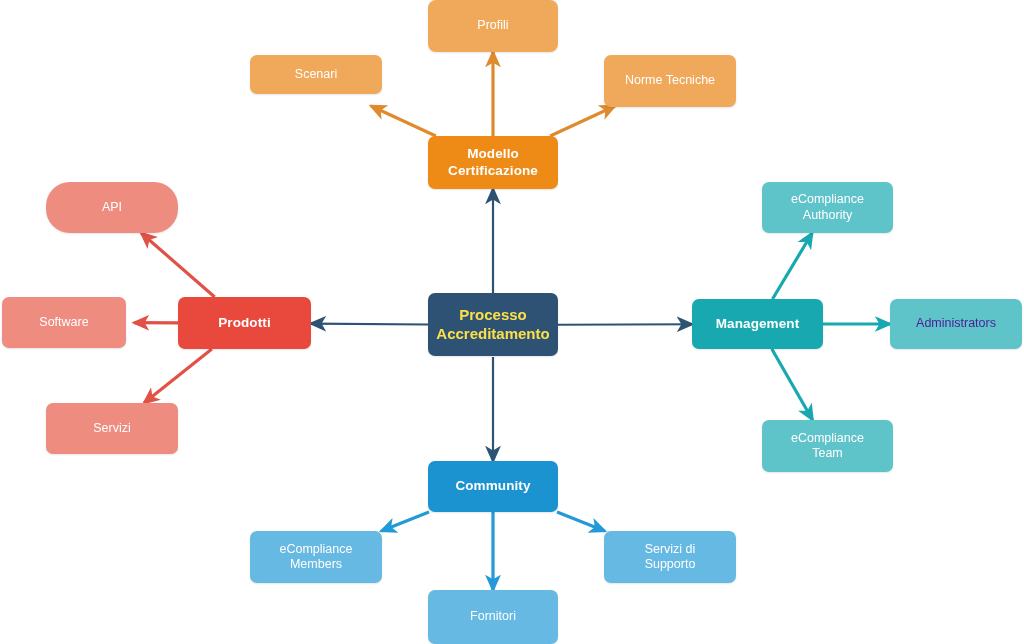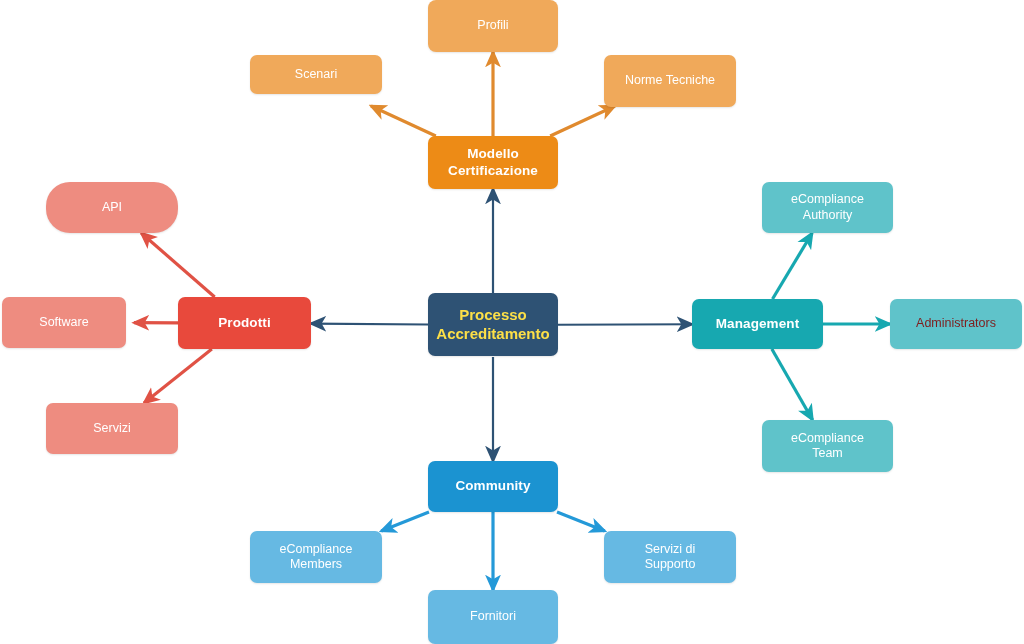--- a/index.html
+++ b/index.html
@@ -100,21 +100,21 @@
       <div class="node leaf" style="left: 428px; top: 0px; width: 130px; height: 52px; background: rgb(240, 169, 90); color: rgb(255, 255, 255); border-radius: 8px;"><span>Profili</span></div>
       <div class="node leaf" style="left: 250px; top: 55px; width: 132px; height: 39px; background: rgb(240, 169, 90); color: rgb(255, 255, 255);"><span>Scenari</span></div>
       <div class="node leaf" style="left: 604px; top: 55px; width: 132px; height: 52px; background: rgb(240, 169, 90); color: rgb(255, 255, 255);"><span>Norme Tecniche</span></div>
       <div class="node hub" style="left: 178px; top: 297px; width: 133px; height: 52px; background: rgb(232, 73, 60); color: rgb(255, 255, 255);"><span>Prodotti</span></div>
       <div class="node leaf" style="left: 46px; top: 182px; width: 132px; height: 51px; background: rgb(238, 140, 128); color: rgb(255, 255, 255); border-radius: 24px;"><span>API</span></div>
       <div class="node leaf" style="left: 2px; top: 297px; width: 124px; height: 51px; background: rgb(238, 140, 128); color: rgb(255, 255, 255);"><span>Software</span></div>
       <div class="node leaf" style="left: 46px; top: 403px; width: 132px; height: 51px; background: rgb(238, 140, 128); color: rgb(255, 255, 255);"><span>Servizi</span></div>
       <div class="node hub" style="left: 692px; top: 299px; width: 131px; height: 50px; background: rgb(23, 168, 176); color: rgb(255, 255, 255);"><span>Management</span></div>
       <div class="node leaf" style="left: 762px; top: 182px; width: 131px; height: 51px; background: rgb(95, 195, 202); color: rgb(255, 255, 255);"><span>eCompliance
 Authority</span></div>
-      <div class="node leaf" style="left: 890px; top: 299px; width: 132px; height: 50px; background: rgb(95, 195, 202); color: #7f1d1d;"><span>Administrators</span></div>
+      <div class="node leaf" style="left: 890px; top: 299px; width: 132px; height: 50px; background: rgb(95, 195, 202); color: #4c1d95;"><span>Administrators</span></div>
       <div class="node leaf" style="left: 762px; top: 420px; width: 131px; height: 52px; background: rgb(95, 195, 202); color: rgb(255, 255, 255);"><span>eCompliance
 Team</span></div>
       <div class="node hub" style="left: 428px; top: 461px; width: 130px; height: 51px; background: rgb(27, 147, 209); color: rgb(255, 255, 255);"><span>Community</span></div>
       <div class="node leaf" style="left: 250px; top: 531px; width: 132px; height: 52px; background: rgb(102, 185, 227); color: rgb(255, 255, 255);"><span>eCompliance
 Members</span></div>
       <div class="node leaf" style="left: 428px; top: 590px; width: 130px; height: 54px; background: rgb(102, 185, 227); color: rgb(255, 255, 255);"><span>Fornitori</span></div>
       <div class="node leaf" style="left: 604px; top: 531px; width: 132px; height: 52px; background: rgb(102, 185, 227); color: rgb(255, 255, 255);"><span>Servizi di
 Supporto</span></div>
     </div>
 </div>

